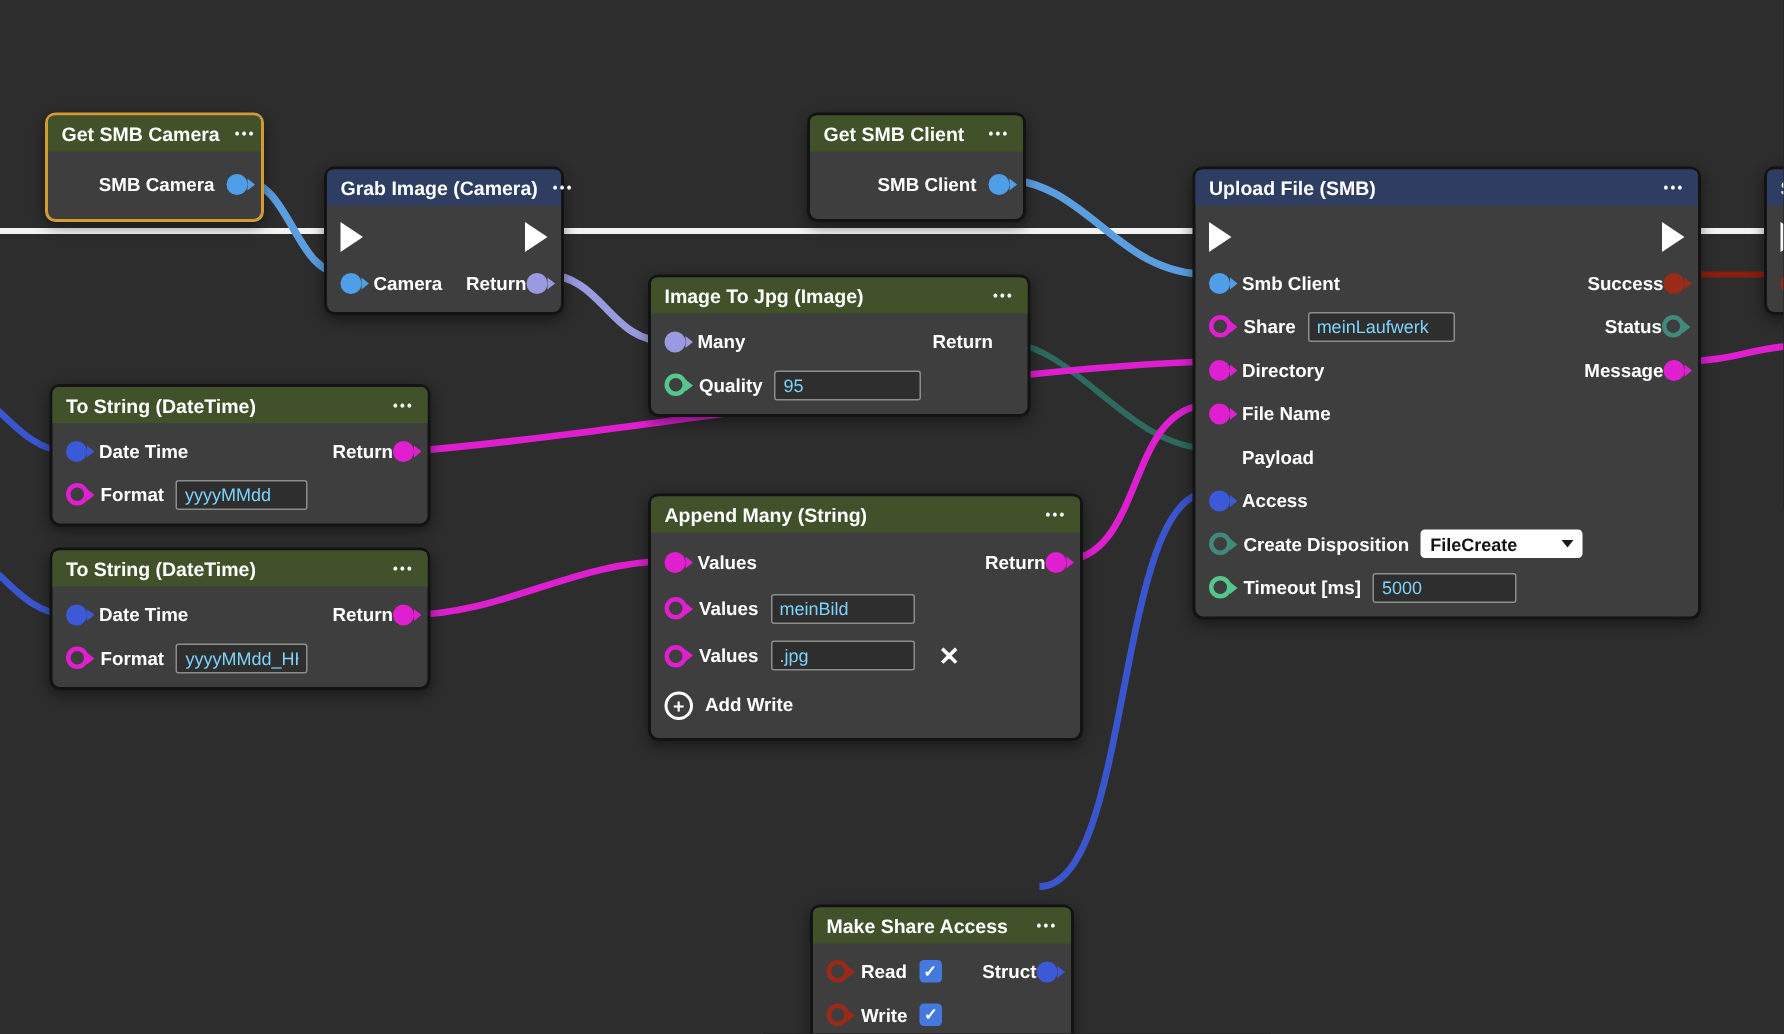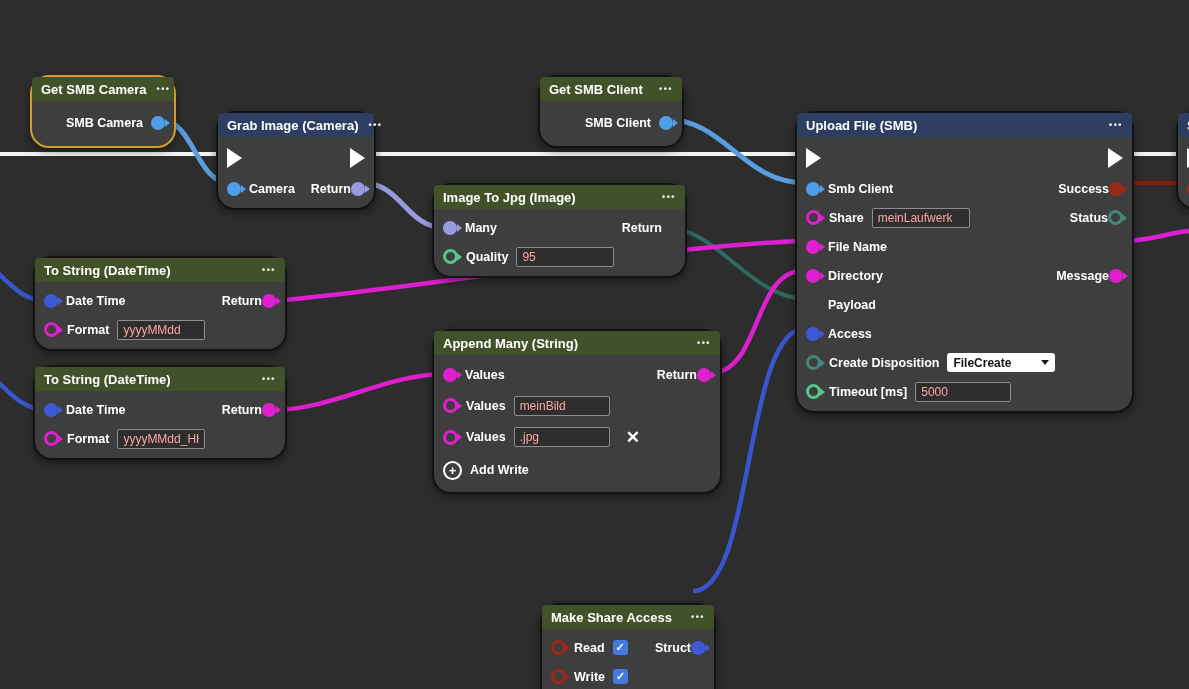--- a/index.html
+++ b/index.html
@@ -1,20 +1,20 @@
 <!DOCTYPE html>
 <html><head>
 <meta charset="utf-8">
 <style>
   html,body{margin:0;padding:0;background:#222;}
   #canvas{position:relative;width:1189px;height:689px;overflow:hidden;
           background:#2d2d2d;font-family:"Liberation Sans",sans-serif;}
   #wires{position:absolute;left:0;top:0;z-index:0;}
   .node{position:absolute;z-index:2;background:#3e3e3e;border:2px solid #131313;
-        border-radius:19px;color:#fff;box-shadow:0 3px 9px rgba(0,0,0,.45);}
+        border-radius:7px;color:#fff;box-shadow:0 3px 9px rgba(0,0,0,.45);}
   .node.selected{border-color:#d39c33;}
   .hdr{height:24px;display:flex;align-items:center;justify-content:space-between;
        padding:0 9px;border-radius:4px 4px 0 0;font-weight:bold;font-size:13px;white-space:nowrap;}
   .hdr.green{background:#41522a}
   .hdr.navy{background:#2e3e62}
   .menu{font-size:9px;letter-spacing:1.5px;margin-left:10px;cursor:pointer;}
   .body{padding:4px 0 5px;}
   .row{display:flex;align-items:center;gap:8px;padding:0 9px;height:29px;
        font-size:12.5px;font-weight:bold;white-space:nowrap;}
   .row.tall{height:36px}
@@ -34,21 +34,21 @@
   .c-mag{color:#e01fd0}.c-green{color:#56c68f}.c-teal{color:#41897a}
   .c-red{color:#9c2a18}
   .execpin{flex:none;width:0;height:0;border-top:10px solid transparent;
            border-bottom:10px solid transparent;border-left:15px solid #fff;cursor:pointer;}
   .gridwrap{flex:none;width:14px;height:14px;}
   .gridpin{width:4px;height:4px;background:#2f7c6b;
     box-shadow:5px 0 #2f7c6b,10px 0 #2f7c6b,0 5px #2f7c6b,5px 5px #2f7c6b,
                10px 5px #2f7c6b,0 10px #2f7c6b,5px 10px #2f7c6b,10px 10px #2f7c6b;}
   
   input.tinput{background:#2e2e2e;border:1px solid #8d8d8d;border-radius:2px;
-        color:#fca5a5;font-family:"Liberation Sans",sans-serif;font-size:12px;
+        color:#7dd3fc;font-family:"Liberation Sans",sans-serif;font-size:12px;
         padding:1px 5px;height:16px;}
   .w86{width:86px}.w76{width:76px}.w84{width:84px}
   .selectbox{background:#fff;color:#141414;border-radius:3px;height:19px;width:96px;
         display:flex;align-items:center;padding:0 6px;font-size:12px;cursor:pointer;}
   .chev{margin-left:auto;width:0;height:0;border-left:4px solid transparent;
         border-right:4px solid transparent;border-top:5px solid #1a1a1a;}
   .checkbox{flex:none;width:15px;height:15px;background:#4679e0;border-radius:3px;
         color:#fff;font-size:11px;display:flex;align-items:center;justify-content:center;cursor:pointer;}
   .xbtn{font-size:17px;font-weight:bold;color:#fff;margin-left:8px;cursor:pointer;}
   .addsock{flex:none;width:15px;height:15px;border:2px solid #fff;border-radius:50%;
@@ -272,29 +272,29 @@
         <span class="pin hollow c-mag"></span>
         <span>Share</span>
         <input class="tinput w86" value="meinLaufwerk" style="">
         <span class="rgroup">
           <span>Status</span>
           <span class="pin hollow c-teal"></span>
         </span>
       </div>
       <div class="row">
         <span class="pin filled c-mag"></span>
-        <span>File Name</span>
-      </div>
-      <div class="row">
-        <span class="pin filled c-mag"></span>
         <span>Directory</span>
         <span class="rgroup">
           <span>Message</span>
           <span class="pin filled c-mag"></span>
         </span>
+      </div>
+      <div class="row">
+        <span class="pin filled c-mag"></span>
+        <span>File Name</span>
       </div>
       <div class="row">
         <span class="gridwrap"><span class="gridpin"></span></span>
         <span>Payload</span>
       </div>
       <div class="row">
         <span class="pin filled c-royal"></span>
         <span>Access</span>
       </div>
       <div class="row">

